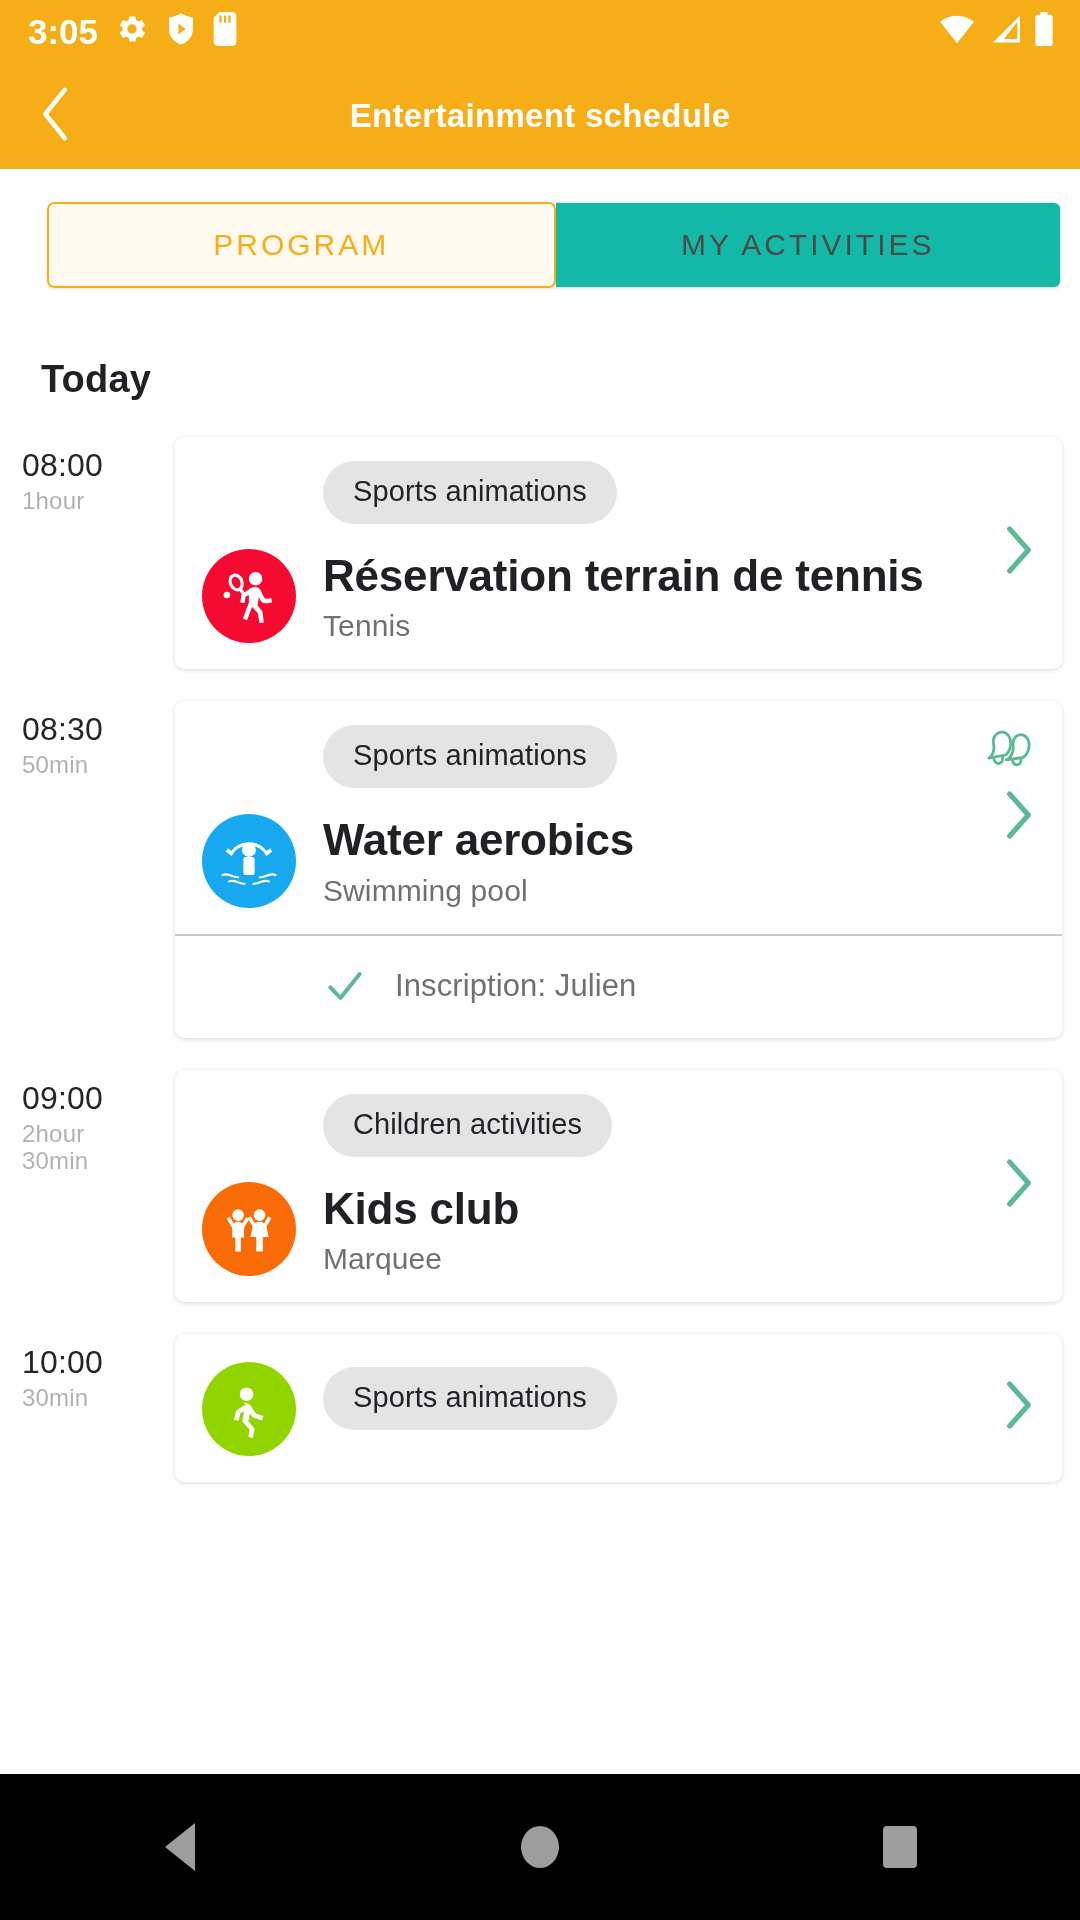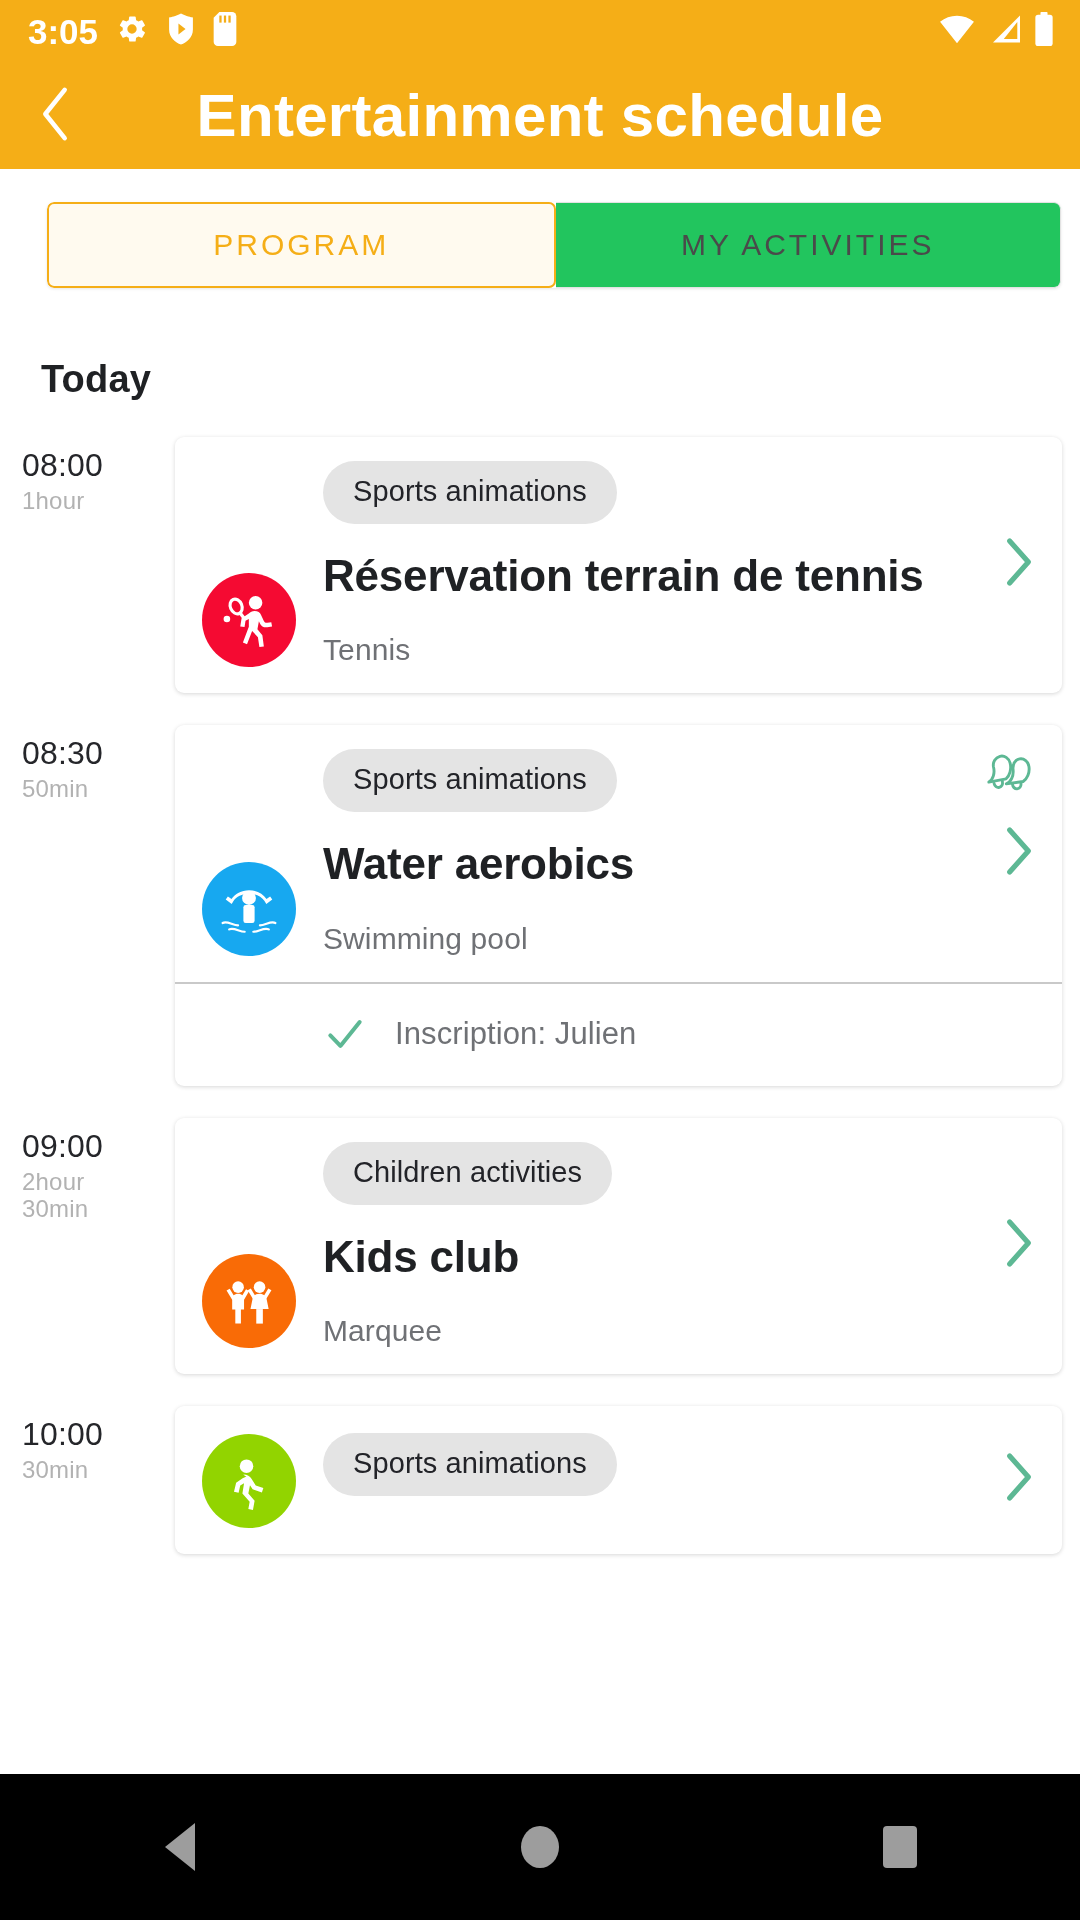--- a/index.html
+++ b/index.html
@@ -63,21 +63,21 @@
     display: flex;
     align-items: center;
     justify-content: center;
     cursor: pointer;
   }
   .app-title {
     position: absolute;
     left: 0;
     right: 0;
     text-align: center;
-    font-size: 60px;
+    font-size: 33px;
     font-weight: bold;
     color: #ffffff;
     letter-spacing: 0.3px;
     pointer-events: none;
   }
 
   
   .tabs-wrap {
     padding: 33px 19px 0 19px;
     background: #ffffff;
@@ -92,21 +92,21 @@
     background: #ffffff;
   }
   .tab {
     flex: 1;
     display: flex;
     align-items: center;
     justify-content: center;
     font-size: 30px;
     letter-spacing: 3.0px;
     cursor: pointer;
-    background: #22c55e;
+    background: #14b8a6;
     border: 1px solid #e2e2e2;
     color: #4a4a4a;
   }
   .tab:first-child { border-right: none; border-radius: 7px 0 0 7px; }
   .tab:last-child  { border-left: none;  border-radius: 0 7px 7px 0; }
   .tab.active {
     background: #FFFAEF;
     border: 2px solid #F5AE17;
     color: #F5AE17;
     border-radius: 7px;
@@ -197,21 +197,21 @@
     font-size: 44px;
     font-weight: bold;
     color: #1f2124;
     line-height: 1.17;
     margin-top: 26px;
     letter-spacing: -0.2px;
   }
   .event-place {
     font-size: 30px;
     color: #6f7175;
-    margin-top: 32px;
+    margin-top: 8px;
     letter-spacing: 0.1px;
   }
   .chev-col {
     width: 86px;
     flex: 0 0 86px;
     display: flex;
     align-items: center;
     justify-content: center;
     align-self: stretch;
     cursor: pointer;

